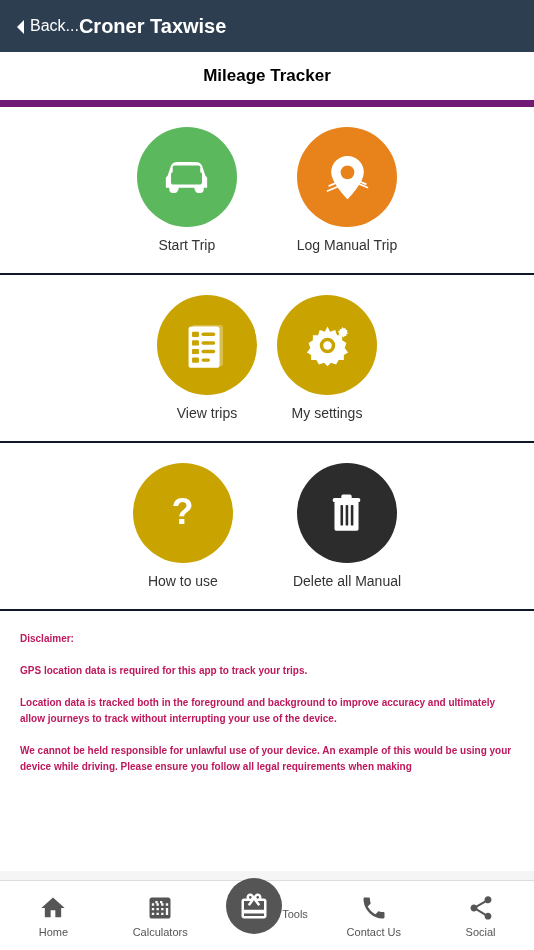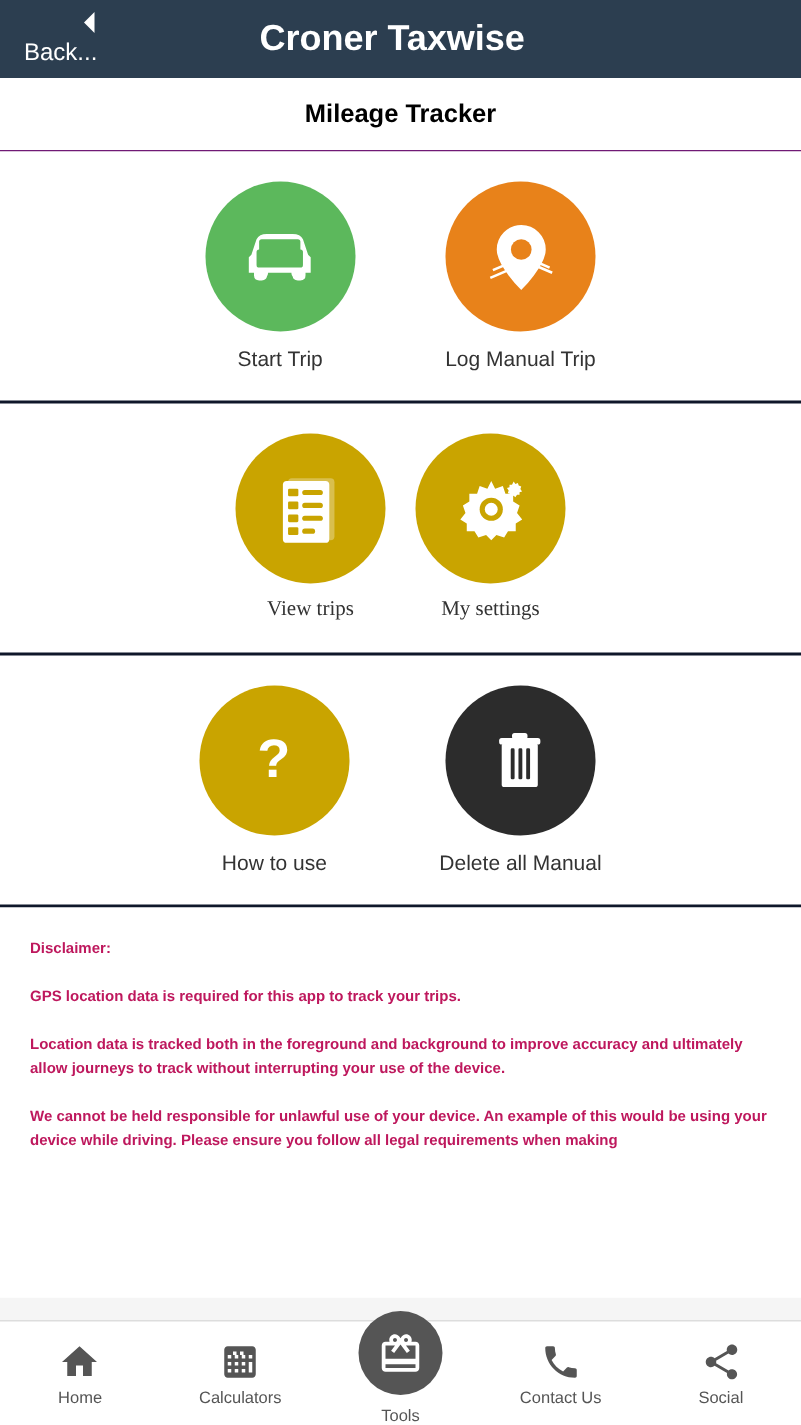--- a/index.html
+++ b/index.html
@@ -21,59 +21,57 @@
       padding: 12px 16px;
       height: 52px;
     }
     .back-btn {
       color: white;
       font-size: 16px;
       display: flex;
       align-items: flex-end;
       gap: 4px;
       cursor: pointer;
-      flex-direction: column;
     }
     .header-title {
       flex: 1;
-      text-align: center;
-      font-size: 24px;
+      text-align: left;
+      font-size: 20px;
       font-weight: bold;
       color: white;
       margin-right: 60px;
     }
 
     
     .sub-header {
       background: white;
       text-align: center;
       padding: 14px;
       font-size: 17px;
       font-weight: bold;
-      border-bottom: 1px solid #701a75;
+      border-bottom: 7px solid #701a75;
     }
 
     
     .main-content {
       background: white;
     }
 
     
     .grid-section {
       display: flex;
       justify-content: center;
       padding: 20px 10px;
       border-bottom: 2px solid #0f172a;
     }
     .grid-2 {
       gap: 60px;
     }
     .grid-3 {
       gap: 20px;
-      font-family: Liberation Serif, serif;
     }
 
     .icon-btn {
       display: flex;
       flex-direction: column;
       align-items: center;
       gap: 10px;
       cursor: pointer;
       min-width: 100px;
     }
@@ -157,21 +155,21 @@
       top: -8px;
     }
     .tools-nav svg {
       width: 30px;
       height: 30px;
       fill: white;
     }
     .nav-tools-item {
       flex: 1;
       display: flex;
-      flex-direction: column;
+      flex-direction: row;
       align-items: center;
       justify-content: center;
       cursor: pointer;
       font-size: 11px;
       color: #555;
       position: relative;
       text-align: right;
     }
   </style>
 </head>

